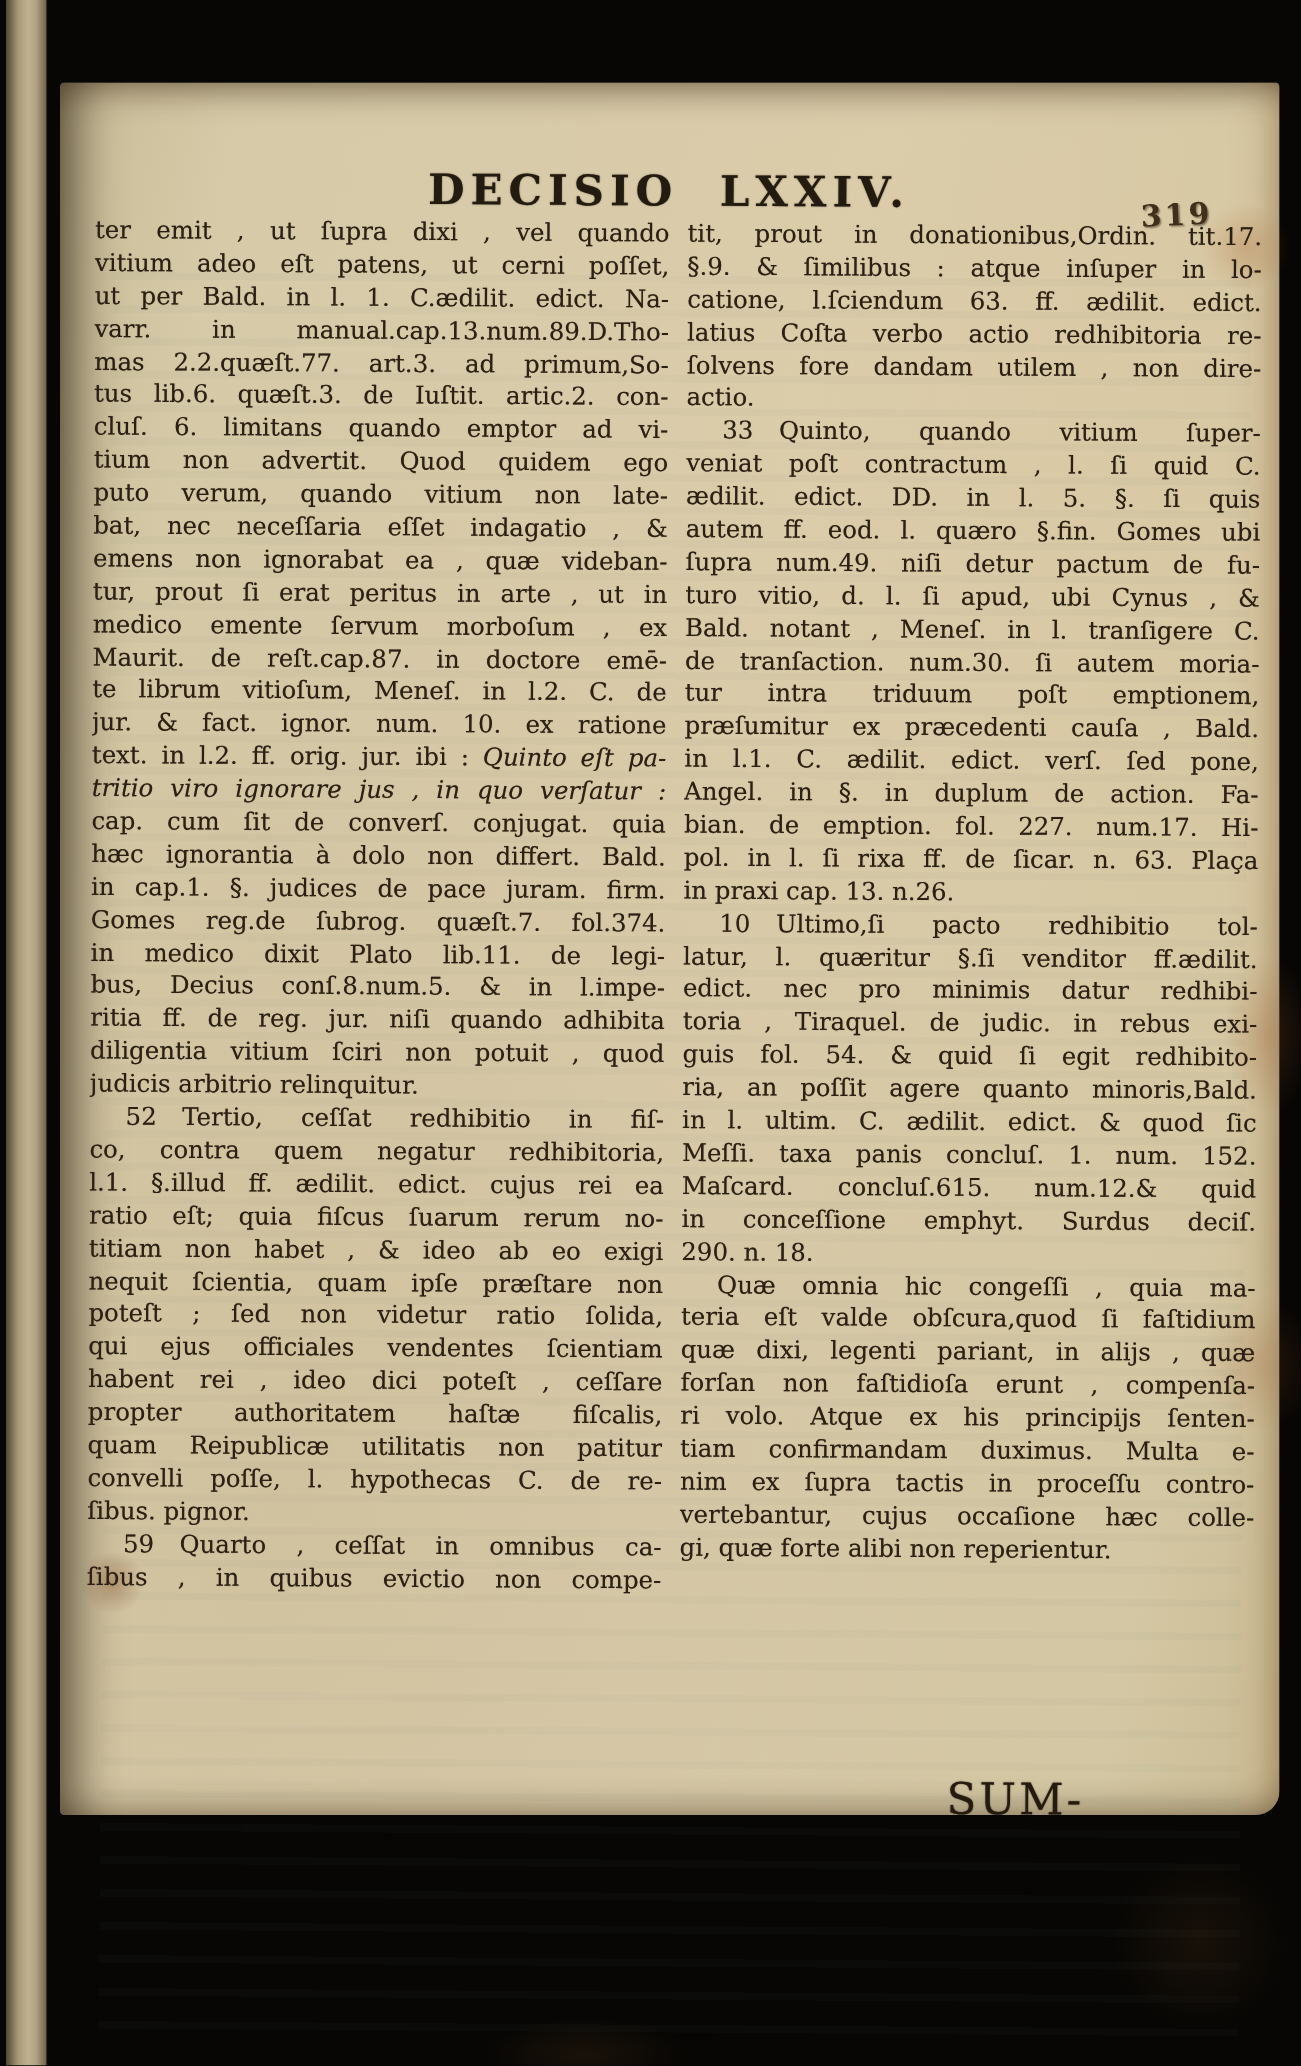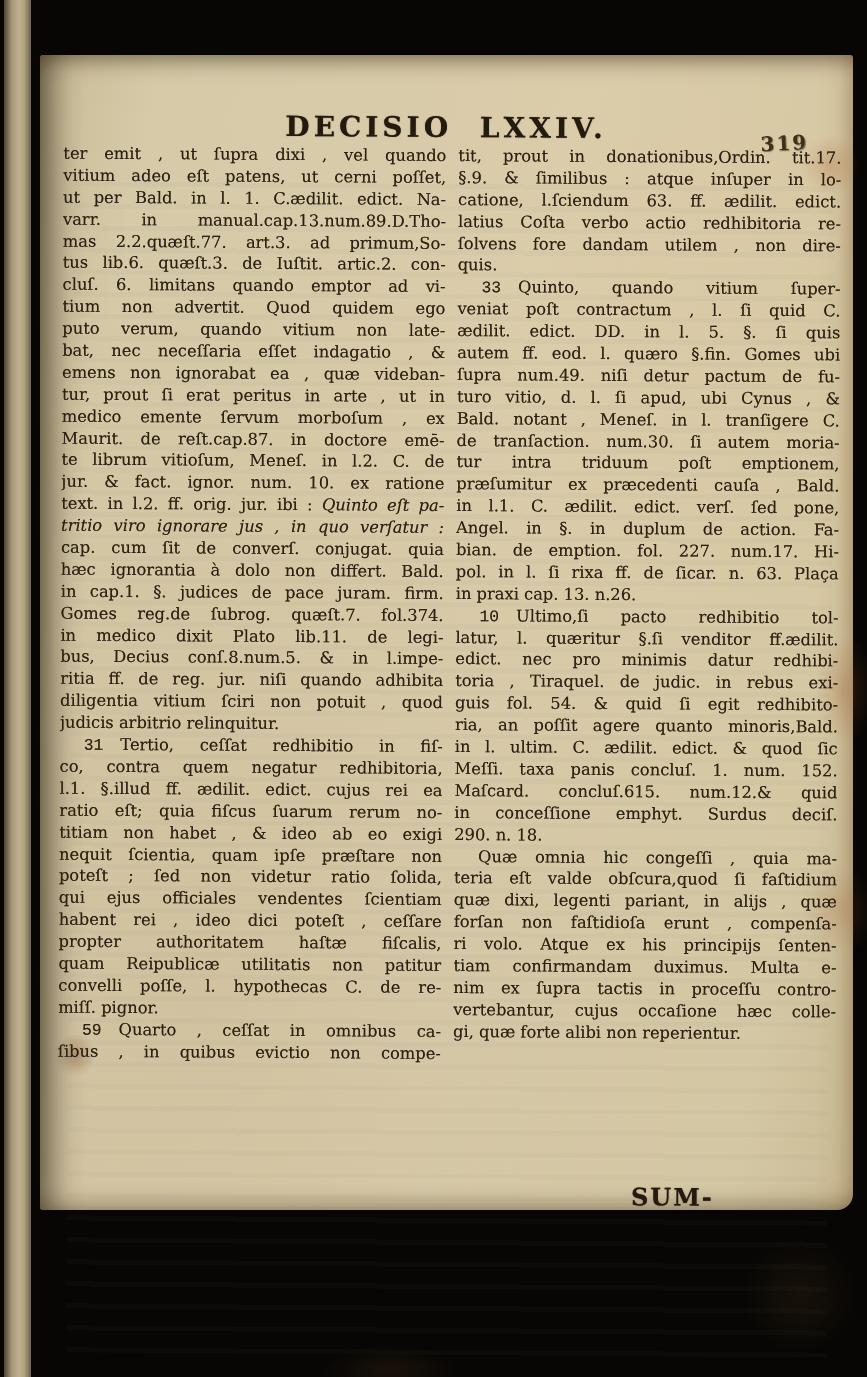--- a/index.html
+++ b/index.html
@@ -61,25 +61,25 @@
   }
   .col{width:383px;}
   .line{
     font-size:16.3px;line-height:21.9px;height:21.9px;overflow:hidden;
     color:#2b2013;
     text-align:justify;text-align-last:justify;
     text-shadow:0 0 .5px rgba(43,32,19,.55);
   }
   .line.end{text-align-last:left;}
   .line.indent{padding-left:24px;}
-  .pnum{display:inline-block;margin-right:17px;font-family:Liberation Mono, monospace;}
+  .pnum{display:inline-block;margin-right:17px;}
   .line i{font-style:italic;}
   .catchword{
     position:absolute;top:1126px;left:598px;
-    font-size:24px;font-weight:bold;letter-spacing:2px;color:#241a0e;
+    font-size:29px;font-weight:normal;letter-spacing:2px;color:#241a0e;
     text-shadow:0 0 1px rgba(36,26,14,.8);
   }
 </style>
 </head>
 <body>
 
 <div class="facing-page"></div>
 
 <div class="page">
   <div class="verso-showthrough"></div>
@@ -116,43 +116,43 @@
           <div class="line"><i>tritio viro ignorare jus , in quo verſatur :</i></div>
           <div class="line"><span>cap. cum ſit de converſ. conjugat. quia</span></div>
           <div class="line"><span>hæc ignorantia à dolo non differt. Bald.</span></div>
           <div class="line"><span>in cap.1. §. judices de pace juram. firm.</span></div>
           <div class="line"><span>Gomes reg.de ſubrog. quæſt.7. fol.374.</span></div>
           <div class="line"><span>in medico dixit Plato lib.11. de legi-</span></div>
           <div class="line"><span>bus, Decius conſ.8.num.5. &amp; in l.impe-</span></div>
           <div class="line"><span>ritia ff. de reg. jur. niſi quando adhibita</span></div>
           <div class="line"><span>diligentia vitium ſciri non potuit , quod</span></div>
           <div class="line end"><span>judicis arbitrio relinquitur.</span></div>
-          <div class="line indent"><span class="pnum">31</span><span>Tertio, ceſſat redhibitio in fiſ-</span></div>
+          <div class="line indent"><span class="pnum">52</span><span>Tertio, ceſſat redhibitio in fiſ-</span></div>
           <div class="line"><span>co, contra quem negatur redhibitoria,</span></div>
           <div class="line"><span>l.1. §.illud ff. ædilit. edict. cujus rei ea</span></div>
           <div class="line"><span>ratio eſt; quia fiſcus ſuarum rerum no-</span></div>
           <div class="line"><span>titiam non habet , &amp; ideo ab eo exigi</span></div>
           <div class="line"><span>nequit ſcientia, quam ipſe præſtare non</span></div>
           <div class="line"><span>poteſt ; ſed non videtur ratio ſolida,</span></div>
           <div class="line"><span>qui ejus officiales vendentes ſcientiam</span></div>
           <div class="line"><span>habent rei , ideo dici poteſt , ceſſare</span></div>
           <div class="line"><span>propter authoritatem haſtæ fiſcalis,</span></div>
           <div class="line"><span>quam Reipublicæ utilitatis non patitur</span></div>
           <div class="line"><span>convelli poſſe, l. hypothecas C. de re-</span></div>
-          <div class="line end"><span>miſſ. pignor.</span></div>
+          <div class="line end"><span>ſibus. pignor.</span></div>
           <div class="line indent"><span class="pnum">59</span><span>Quarto , ceſſat in omnibus ca-</span></div>
           <div class="line"><span>ſibus , in quibus evictio non compe-</span></div>
         </div>
       <div class="col">
           <div class="line"><span>tit, prout in donationibus,Ordin. tit.17.</span></div>
           <div class="line"><span>§.9. &amp; ſimilibus : atque inſuper in lo-</span></div>
           <div class="line"><span>catione, l.ſciendum 63. ff. ædilit. edict.</span></div>
           <div class="line"><span>latius Coſta verbo actio redhibitoria re-</span></div>
           <div class="line"><span>ſolvens fore dandam utilem , non dire-</span></div>
-          <div class="line end"><span>quis.</span></div>
+          <div class="line end"><span>actio.</span></div>
           <div class="line indent"><span class="pnum">33</span><span>Quinto, quando vitium ſuper-</span></div>
           <div class="line"><span>veniat poſt contractum , l. ſi quid C.</span></div>
           <div class="line"><span>ædilit. edict. DD. in l. 5. §. ſi quis</span></div>
           <div class="line"><span>autem ff. eod. l. quæro §.fin. Gomes ubi</span></div>
           <div class="line"><span>ſupra num.49. niſi detur pactum de fu-</span></div>
           <div class="line"><span>turo vitio, d. l. ſi apud, ubi Cynus , &amp;</span></div>
           <div class="line"><span>Bald. notant , Meneſ. in l. tranſigere C.</span></div>
           <div class="line"><span>de tranſaction. num.30. ſi autem moria-</span></div>
           <div class="line"><span>tur intra triduum poſt emptionem,</span></div>
           <div class="line"><span>præſumitur ex præcedenti cauſa , Bald.</span></div>

